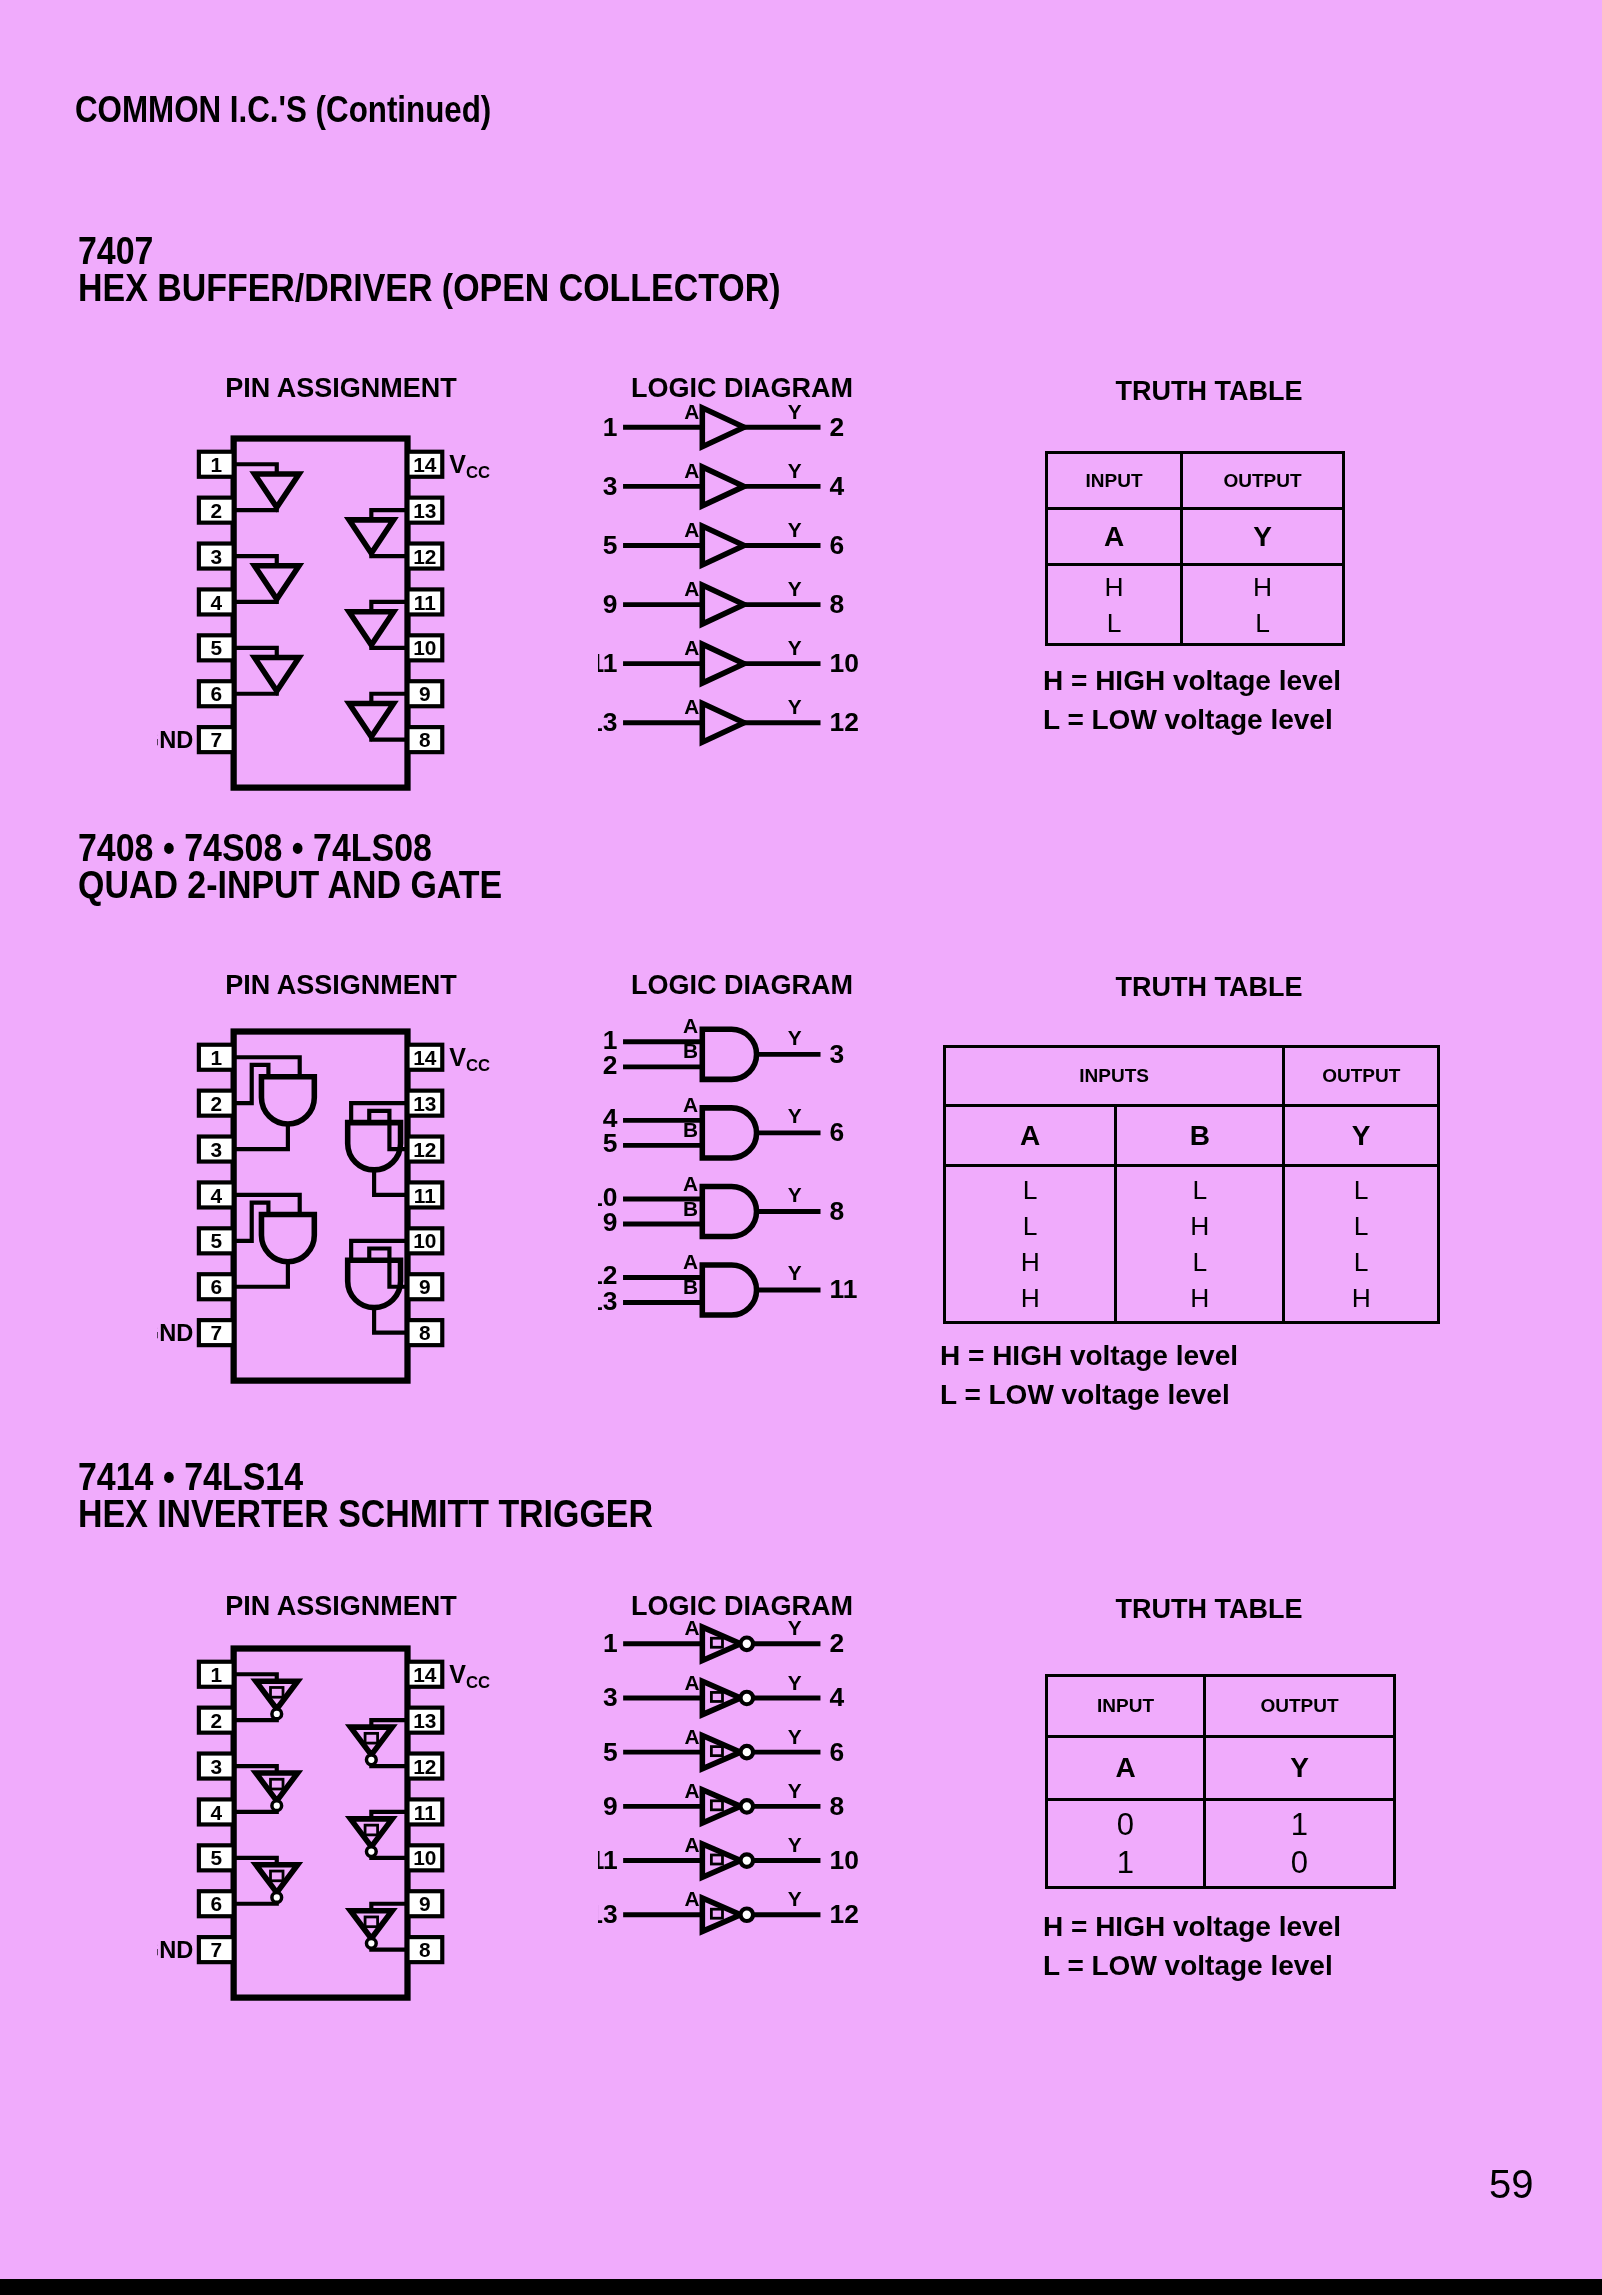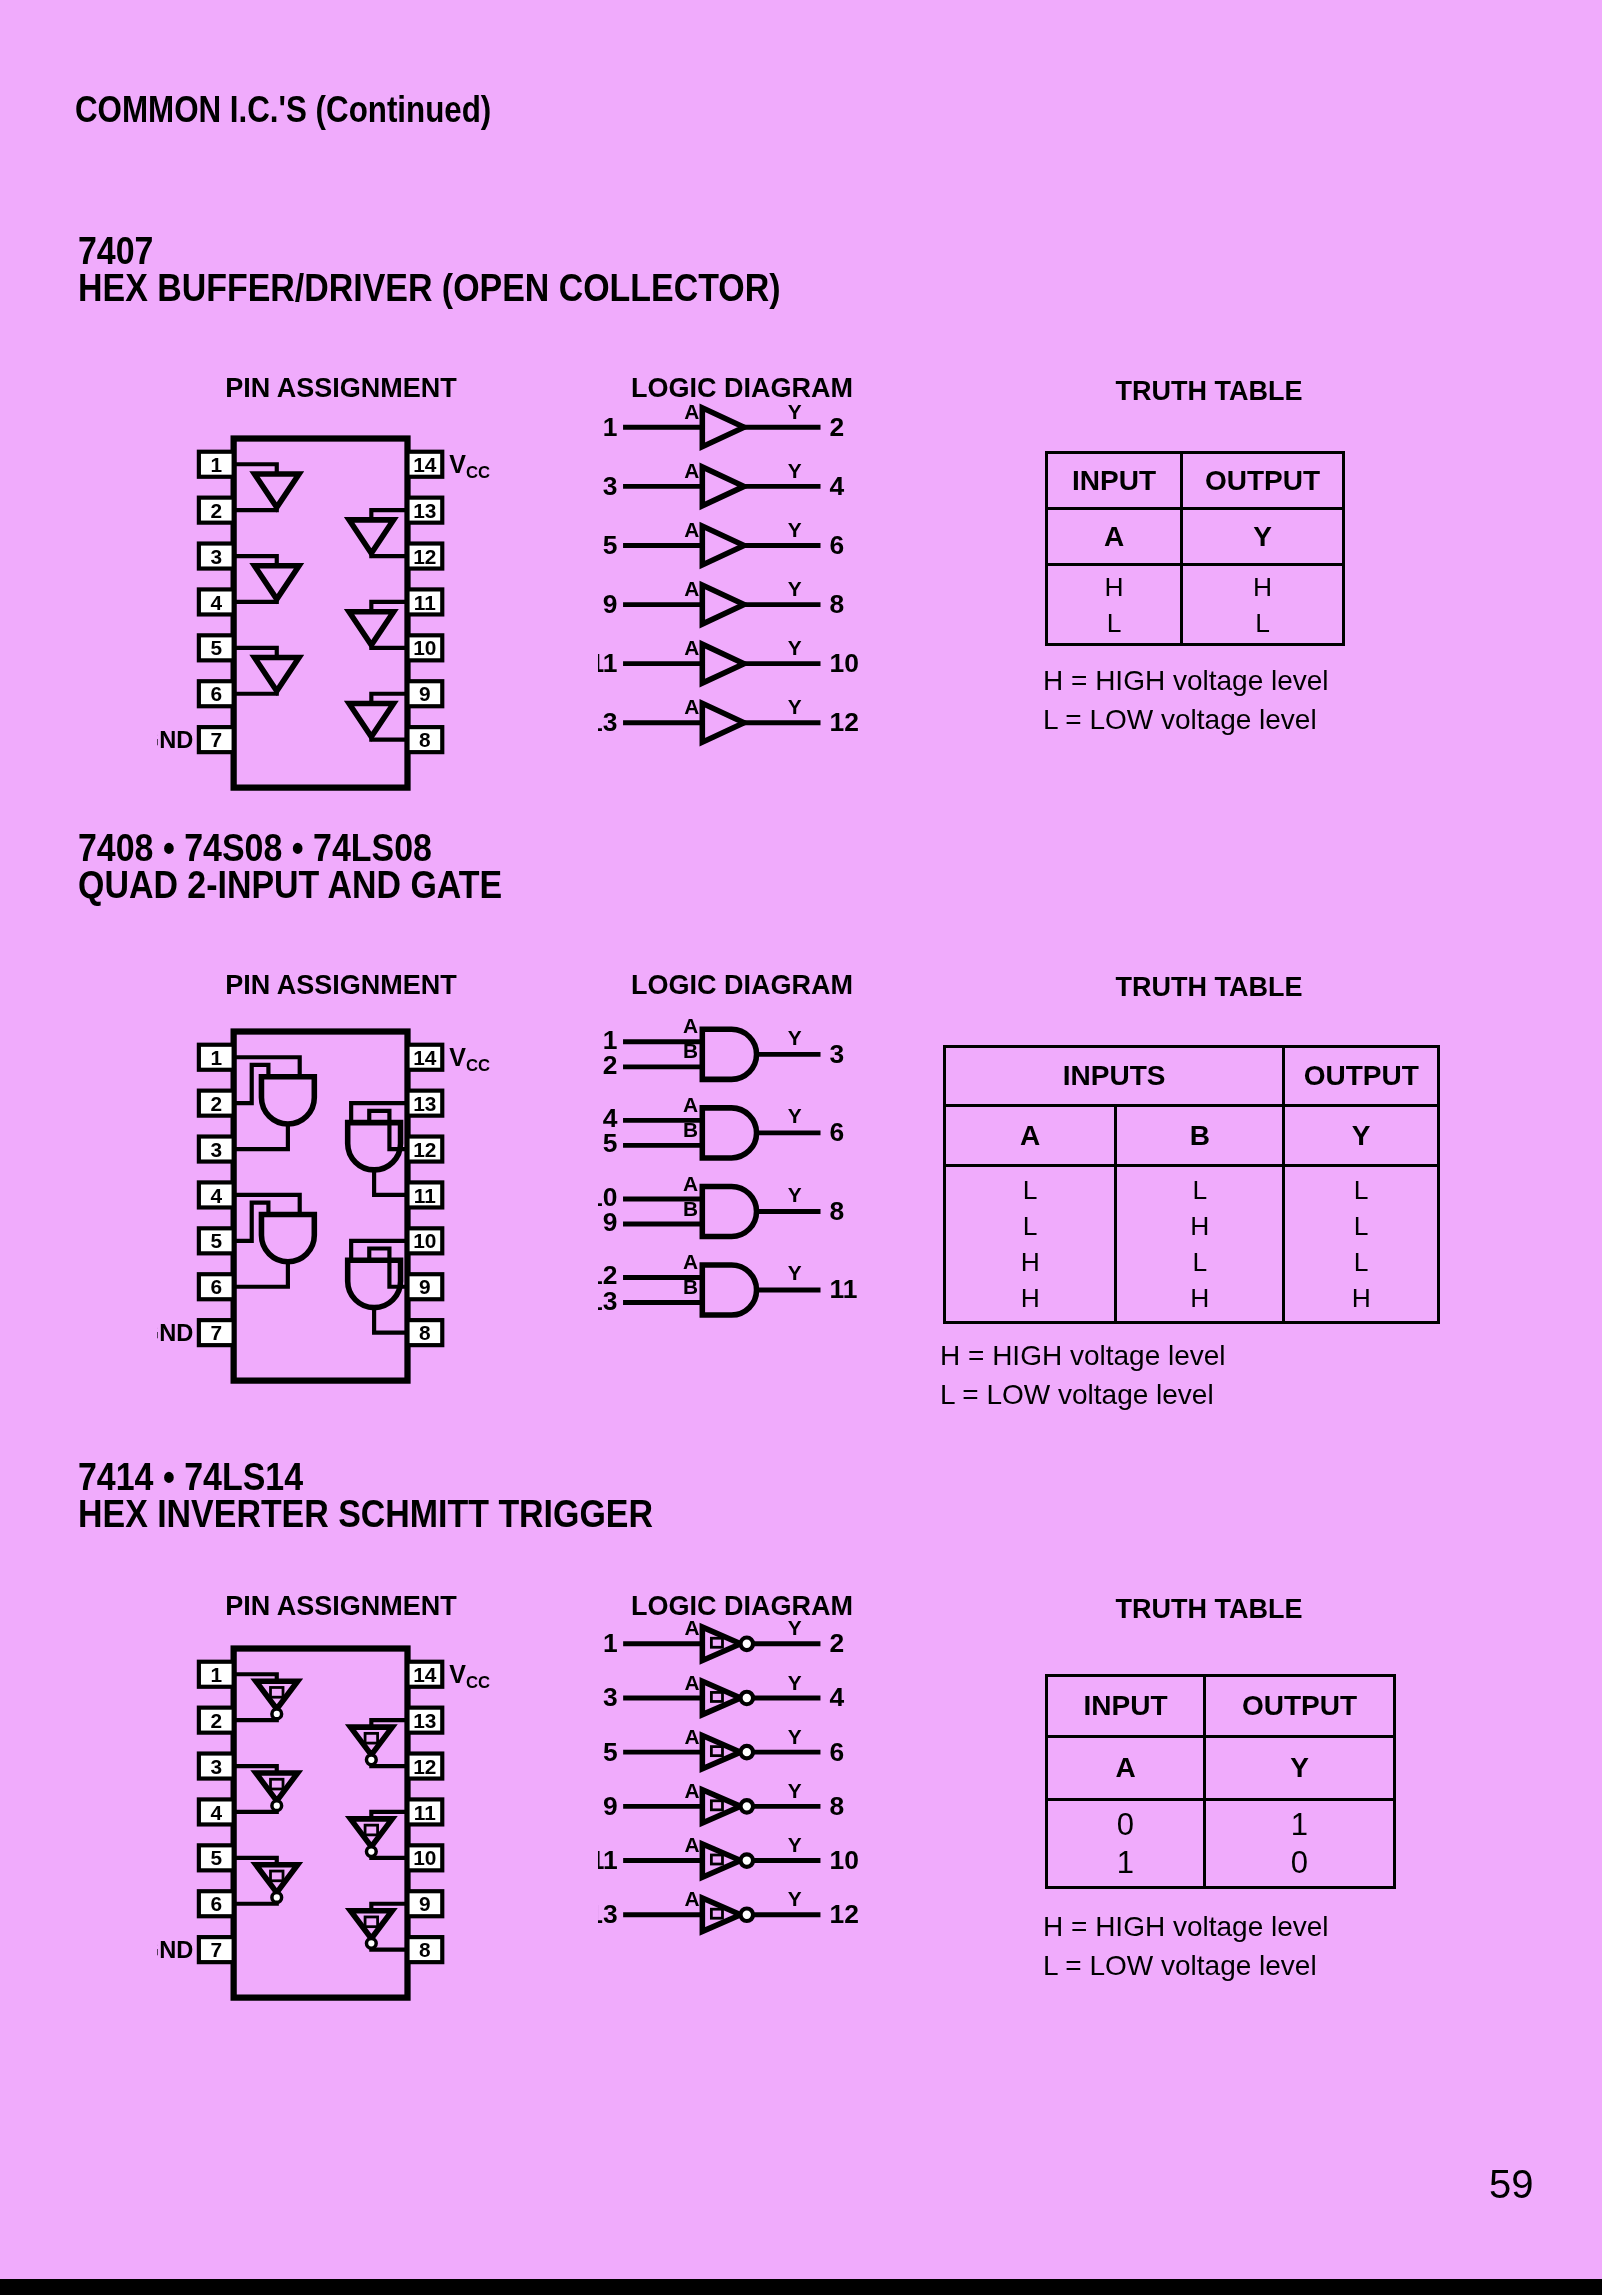--- a/index.html
+++ b/index.html
@@ -6,26 +6,26 @@
   #page{position:relative;width:1603px;height:2295px;background:#f0abfc;
         font-family:"Liberation Sans",sans-serif;color:#000;overflow:hidden;}
   .abs{position:absolute;white-space:nowrap;}
   .condensed{transform:scaleX(0.87);transform-origin:0 0;}
   .pgheader{font-size:36px;font-weight:bold;letter-spacing:0;}
   .sectitle{font-size:39px;font-weight:bold;line-height:37px;}
   .colhead{font-size:27px;font-weight:bold;transform:translateX(-50%);}
   .tt-wrap table{border-collapse:collapse;width:100%;table-layout:fixed;}
   .tt-wrap th,.tt-wrap td{border:3.5px solid #000;text-align:center;vertical-align:middle;padding:0;}
   .tt-wrap{outline:1.4px solid #000;outline-offset:-1.4px;}
-  .gh{font-size:28px;font-weight:bold;}
+  .gh{font-size:19px;font-weight:bold;}
   .ch{font-size:28px;font-weight:bold;}
   .dl{font-size:26.4px;font-weight:normal;}
   .dl div{line-height:36px;}
   .dl-big div{line-height:38px;font-size:31px;}
-  .notes{font-size:28px;line-height:39px;font-weight:normal;}
+  .notes{font-size:28px;line-height:39px;font-weight:bold;}
   .pagenum{font-size:40px;font-weight:normal;}
   .botbar{position:absolute;left:0;top:2279px;width:1603px;height:16.7px;background:#000;}
   svg text{font-family:"Liberation Sans",sans-serif;fill:#000;}
 </style>
 </head>
 <body>
 
 <div id="page">
 
   <div class="abs condensed pgheader" style="left:75px;top:89px;">COMMON I.C.'S (Continued)</div>

